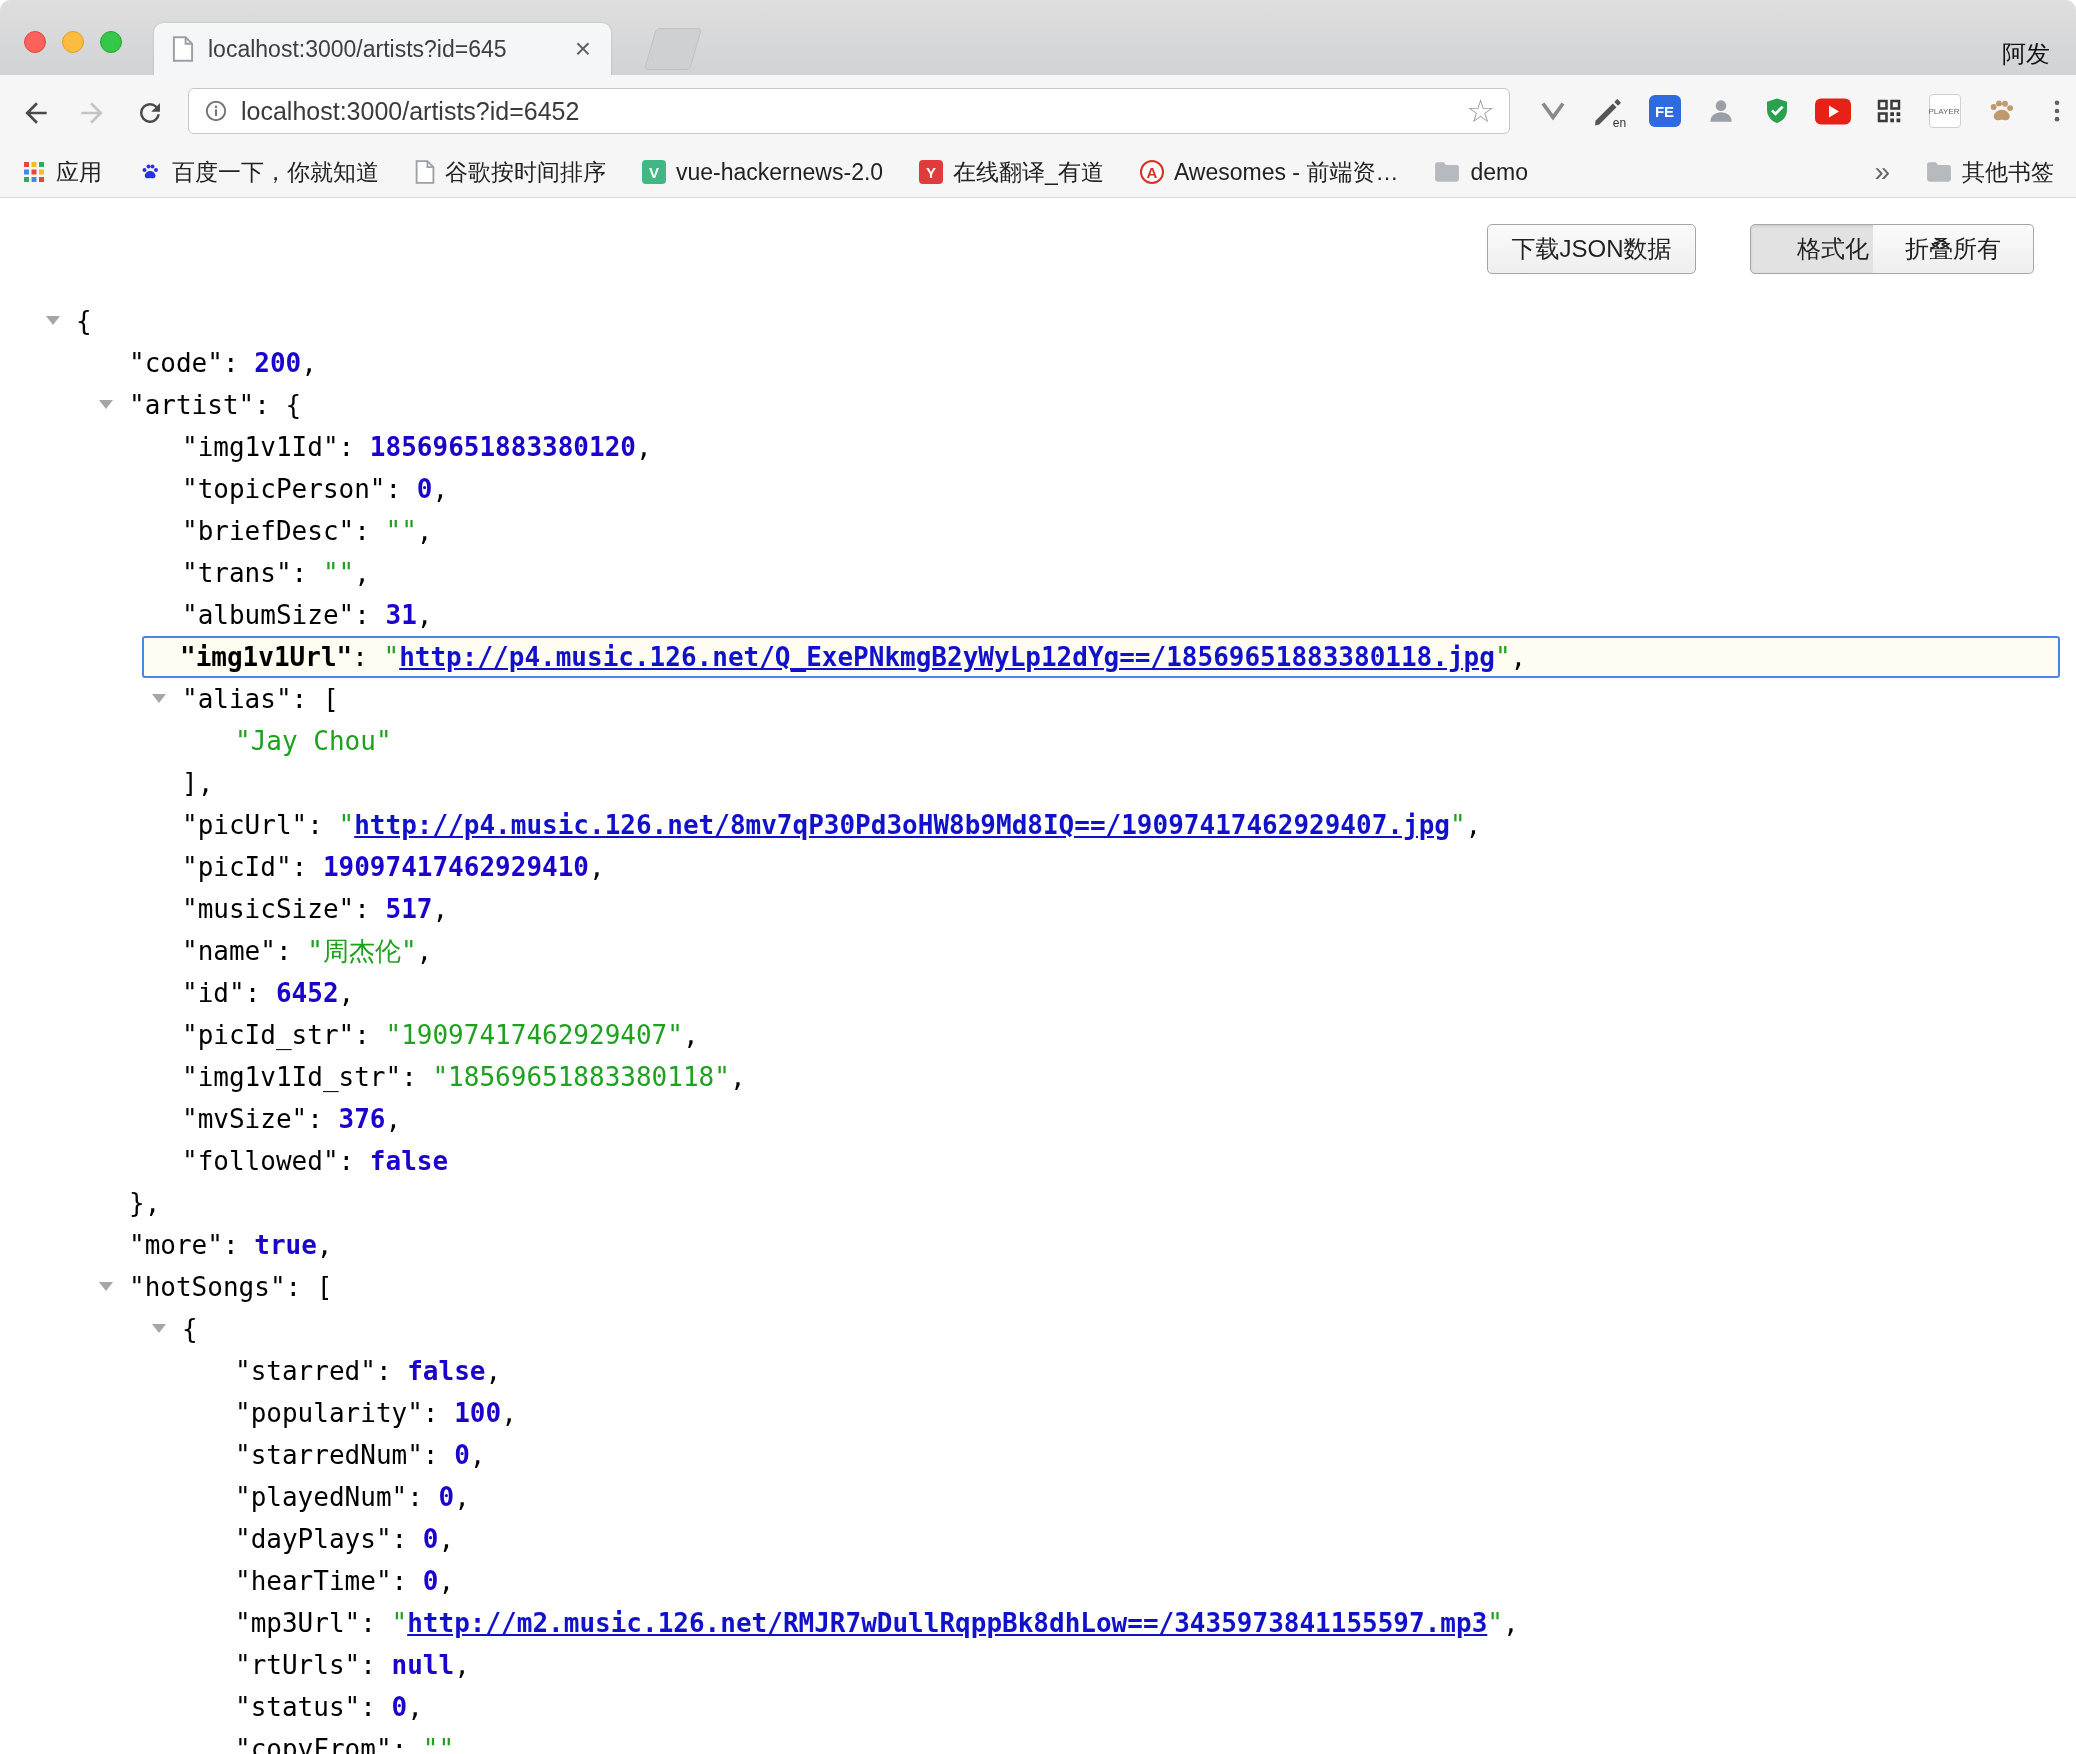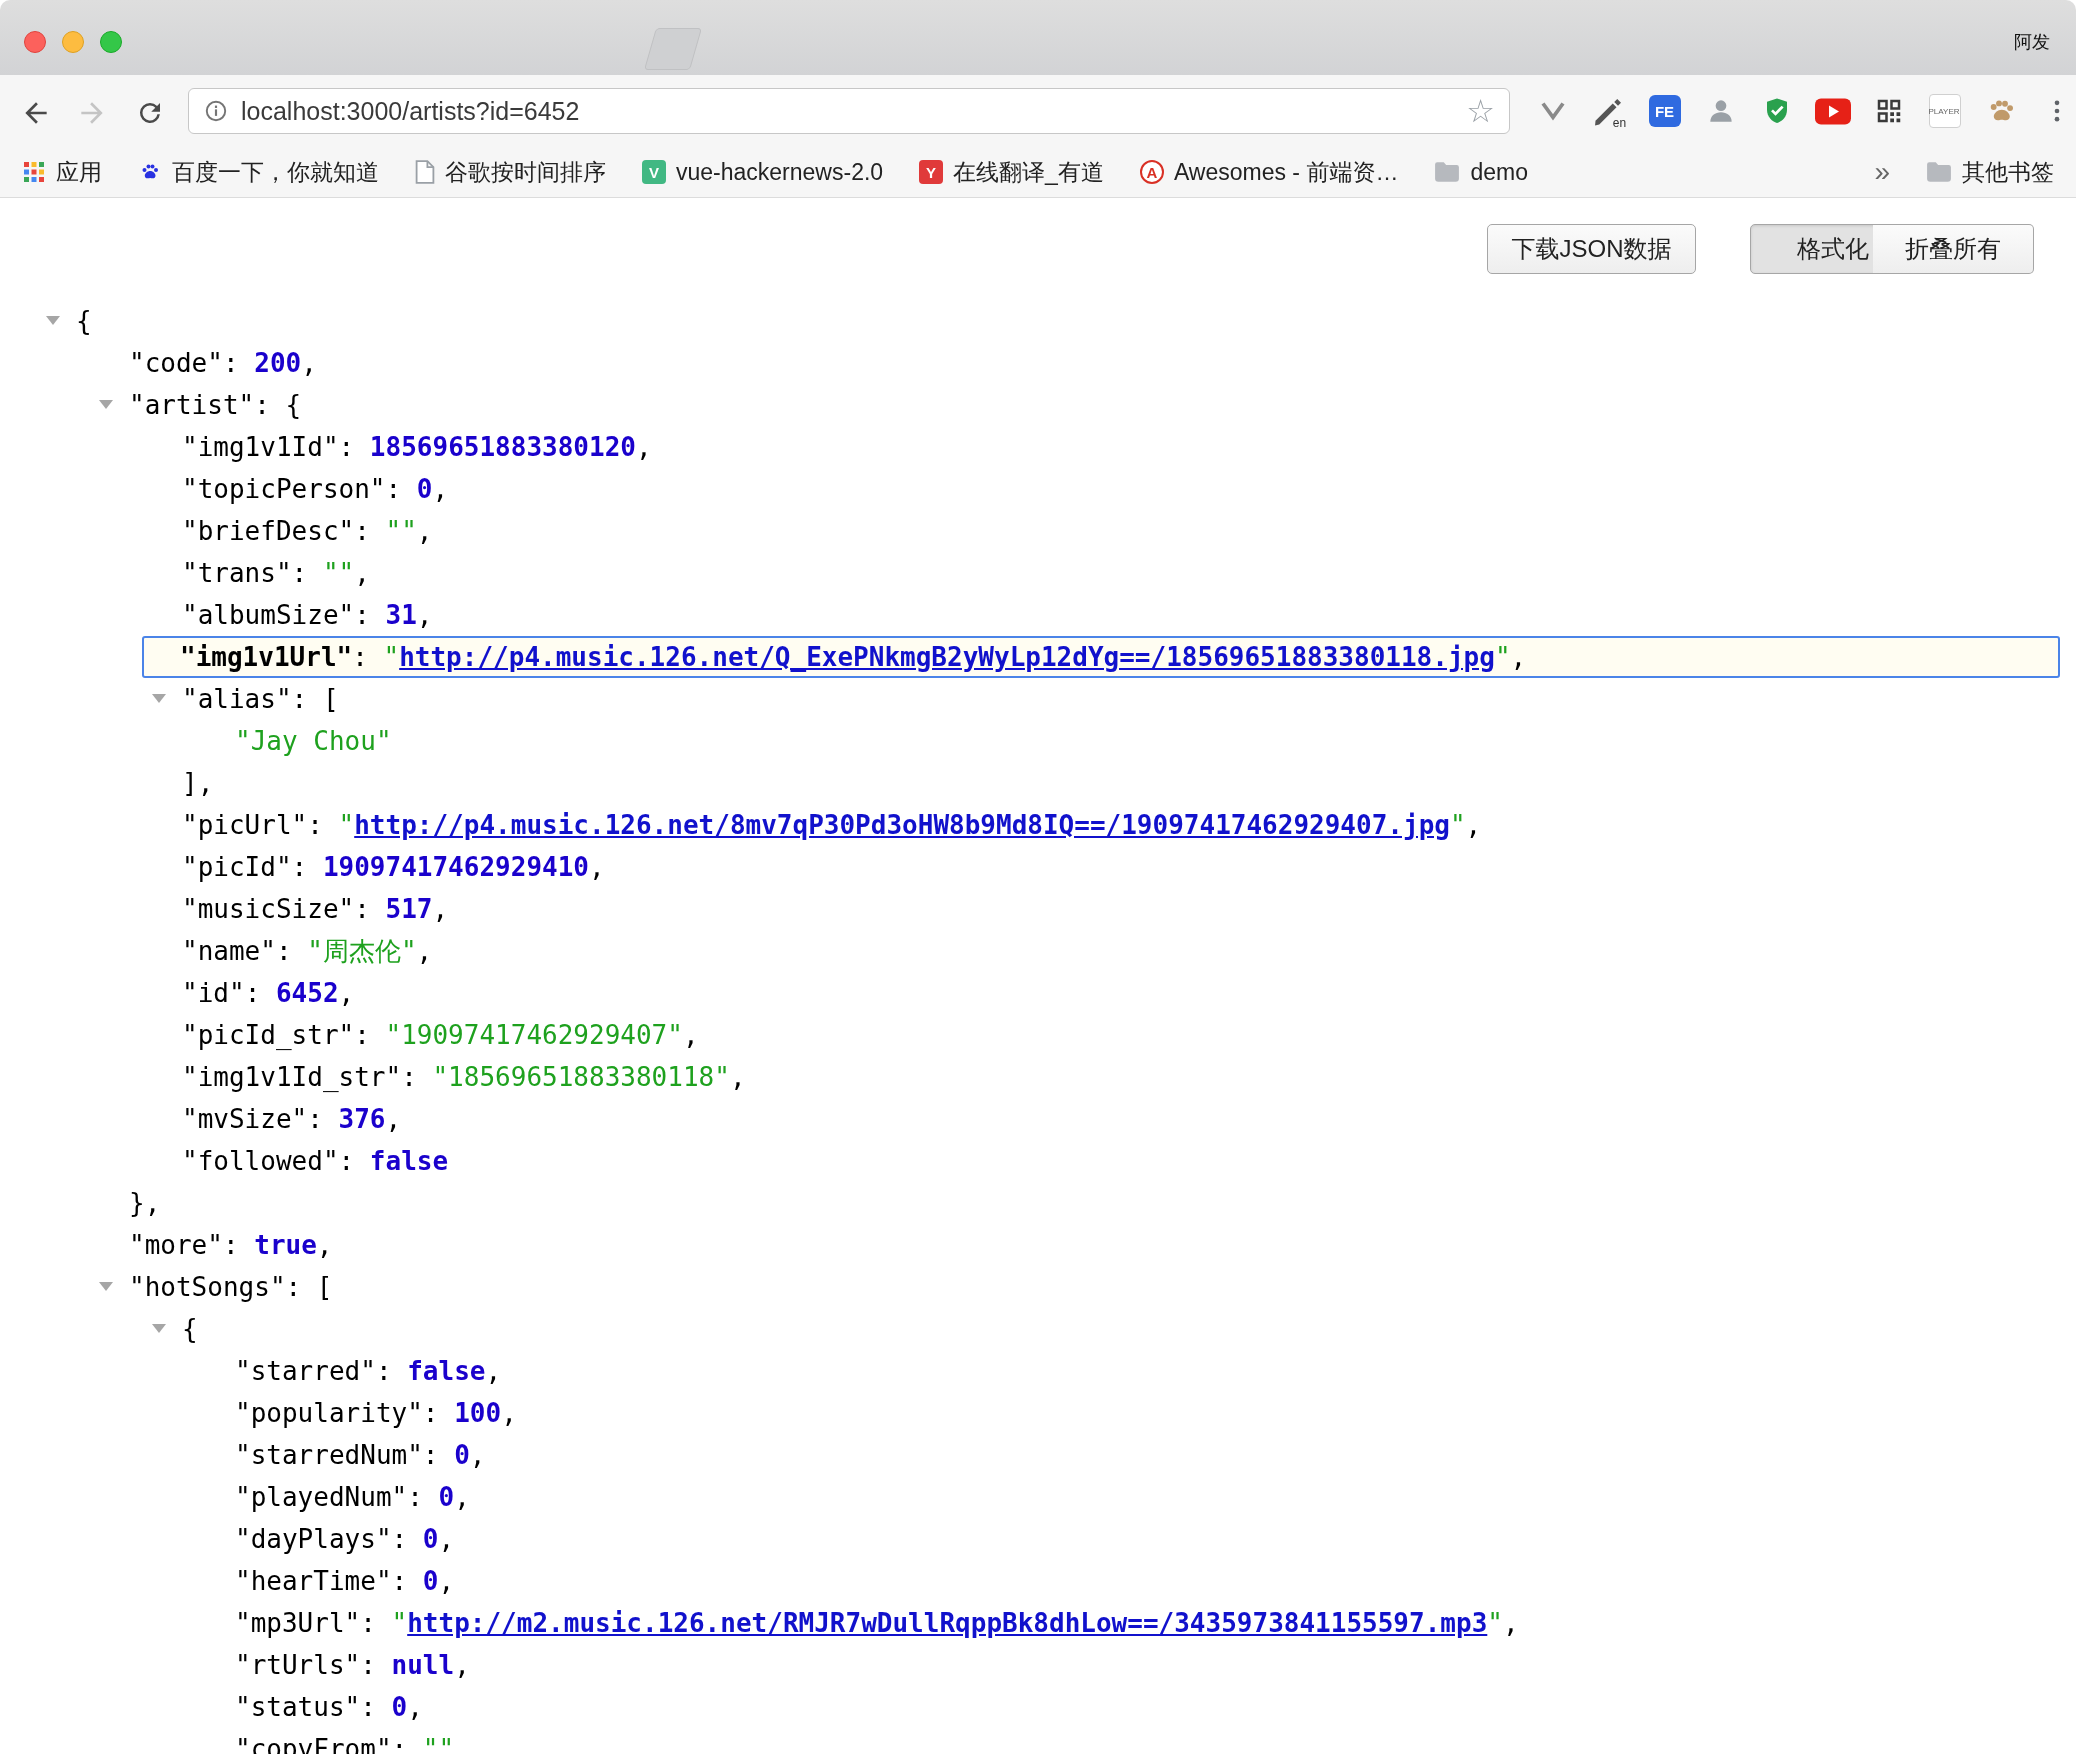--- a/index.html
+++ b/index.html
@@ -12,21 +12,21 @@
   .tabstrip { height:75px; background:linear-gradient(#dedede,#d2d3d5); position:relative; flex:none; }
   .lights { position:absolute; left:24px; top:31px; display:flex; gap:16px; }
   .light { width:22px; height:22px; border-radius:50%; cursor:pointer; }
   .light.red { background:#fc615c; border:1px solid #e0443e; }
   .light.yellow { background:#fdbc40; border:1px solid #dea123; }
   .light.green { background:#34c748; border:1px solid #1aab29; }
   .tab { position:absolute; left:154px; top:23px; width:457px; height:52px; background:#f5f6f7; border-radius:9px 9px 0 0; display:flex; align-items:center; padding:0 18px; box-shadow:0 0 2px rgba(0,0,0,.22); }
   .tab-title { font-size:23px; color:#3c4043; margin-left:14px; flex:1; white-space:nowrap; overflow:hidden; }
   .tab-close { color:#5f6368; font-size:28px; line-height:1; cursor:pointer; padding:0 2px; }
   .newtab { position:absolute; left:650px; top:28px; width:46px; height:42px; background:#cfd0d2; border:1px solid #c0c1c3; transform:skewX(-16deg); border-radius:4px; cursor:pointer; }
-  .profile { position:absolute; right:26px; top:0; height:84px; display:flex; align-items:center; font-size:18px; color:#111; }
+  .profile { position:absolute; right:26px; top:12px; height:84px; display:flex; align-items:center; font-size:24px; color:#111; }
 
   
   .toolbar { height:72px; background:#f6f6f6; position:relative; flex:none;padding-left:32px; }
   .navbtn { position:absolute; top:18px; width:40px; height:40px; display:flex; align-items:center; justify-content:center; cursor:pointer; }
   .nav-back { left:16px; } .nav-fwd { left:72px; } .nav-reload { left:130px; }
   .omnibox { position:absolute; left:188px; top:13px; width:1322px; height:46px; background:#fff; border:1px solid #c7c7c7; border-radius:6px; display:flex; align-items:center; padding:0 14px; cursor:text; }
   .url { font-size:25px; color:#3a3a3a; margin-left:12px; flex:1; white-space:nowrap; overflow:hidden; }
   .star { font-size:32px; color:#9aa0a6; line-height:1; cursor:pointer; }
   .ext-row { position:absolute; left:1534px; top:0; height:72px; display:flex; align-items:center; gap:19px; }
   .ext { width:37px; height:37px; display:flex; align-items:center; justify-content:center; cursor:pointer; position:relative; }
@@ -66,20 +66,28 @@
 </head>
 <body>
 
 <div class="window">
 
   <div class="tabstrip">
     <div class="lights">
       <span class="light red"></span>
       <span class="light yellow"></span>
       <span class="light green"></span>
+    </div>
+    <div class="tab">
+      <svg width="22" height="26" viewBox="0 0 16 20">
+          <path d="M1 1h9l5 5v13H1z" fill="#fff" stroke="#9aa0a6" stroke-width="1.5"></path>
+          <path d="M10 1v5h5" fill="none" stroke="#9aa0a6" stroke-width="1.5"></path>
+        </svg>
+      <span class="tab-title">localhost:3000/artists?id=645</span>
+      <span class="tab-close">×</span>
     </div>
     <div class="newtab"></div>
     <div class="profile">阿发</div>
   </div>
 
   <div class="toolbar">
     <span class="navbtn nav-back">
       <svg width="32" height="32" viewBox="0 0 24 24" fill="#4a4a4a">
           <path d="M20 11H7.8l5.6-5.6L12 4l-8 8 8 8 1.4-1.4L7.8 13H20z"></path>
         </svg>

